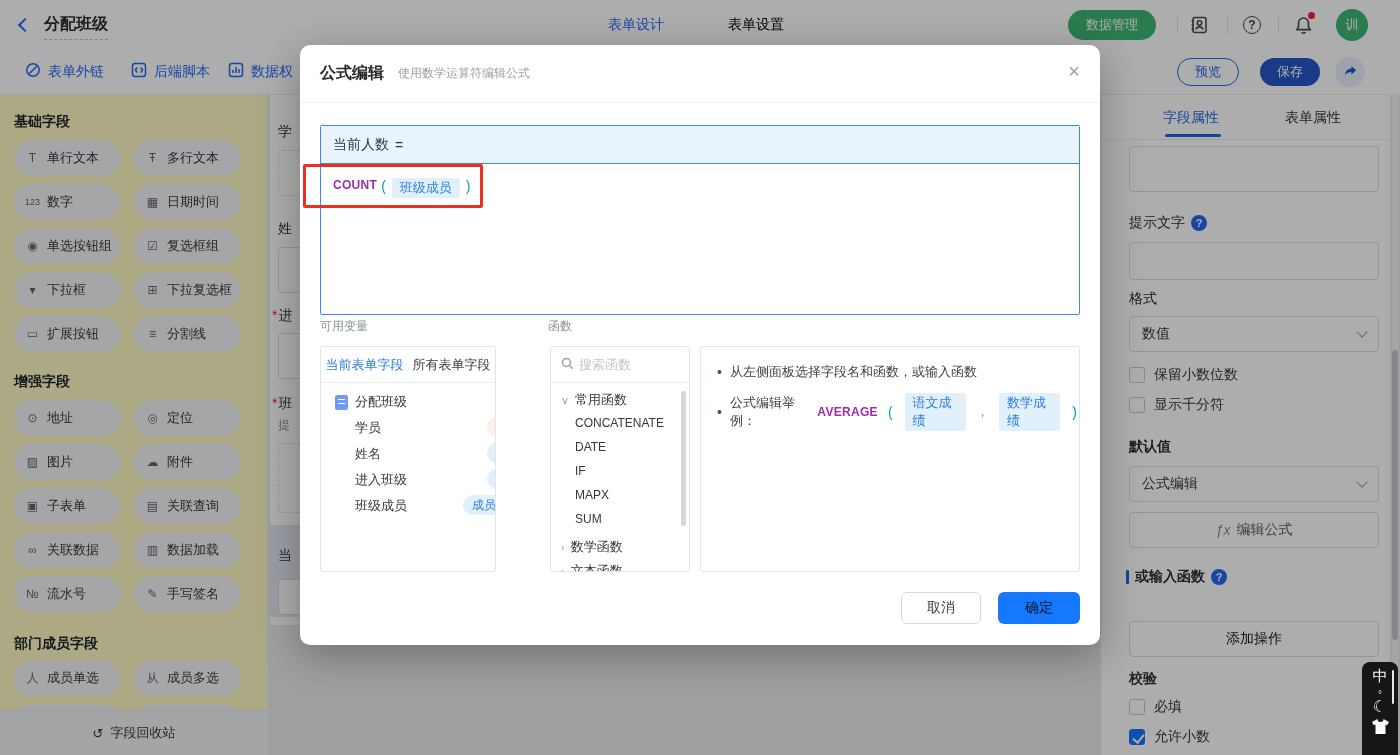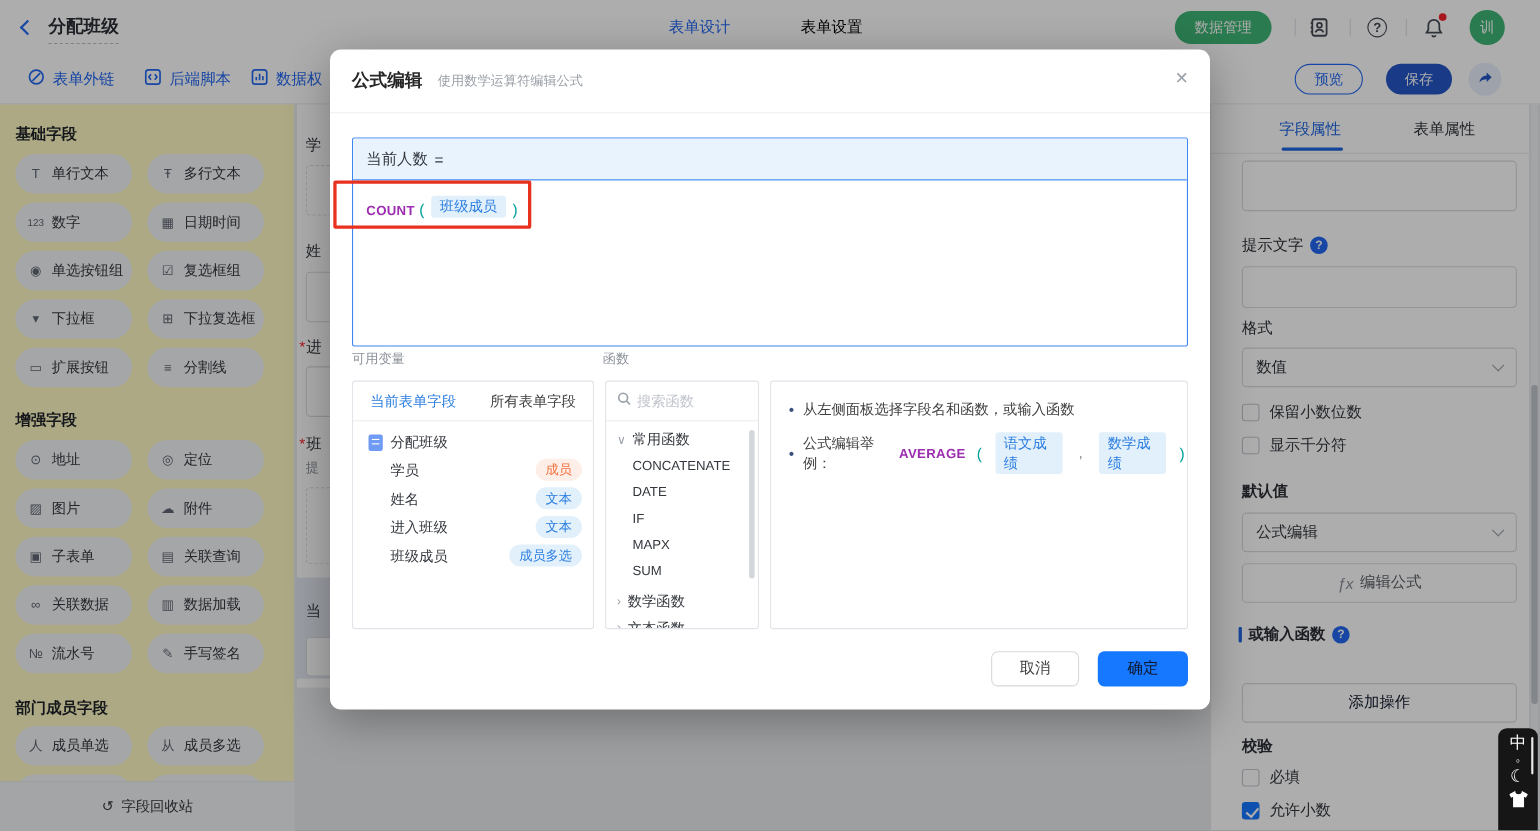--- a/index.html
+++ b/index.html
@@ -72,21 +72,21 @@
 
   
   .overlay{position:absolute;left:0;top:0;width:1400px;height:755px;background:rgba(0,0,0,0.32);z-index:10}
   .modal{position:absolute;left:300px;top:45px;width:800px;height:600px;background:#fff;border-radius:10px;box-shadow:0 10px 40px rgba(0,0,0,.3);z-index:20}
   .mhead{position:absolute;left:0;top:0;width:800px;height:58px;border-bottom:1px solid #f0f0f0;display:flex;align-items:center;padding:0 20px;gap:14px}
   .mtitle{font-size:16px;font-weight:bold;color:#262626}
   .msub{font-size:12px;color:#9aa0a8}
   .mclose{position:absolute;right:20px;top:16px;font-size:20px;color:#9aa0a8;cursor:pointer;line-height:1}
   .editor{position:absolute;left:20px;top:80px;width:760px;height:190px;border:1px solid #3e86f0;border-radius:2px;background:#fff;overflow:hidden}
   .edhead{height:38px;background:#e9f3fe;border-bottom:1px solid #3e86f0;display:flex;align-items:center;padding:0 12px;font-size:14px;color:#33373d;gap:6px}
-  .edbody{padding:14px 12px;display:flex;align-items:flex-end;gap:2px;font-size:14px}
+  .edbody{padding:14px 12px;display:flex;align-items:flex-start;gap:2px;font-size:14px}
   .fname{color:var(--purple-function);font-size:12px;font-weight:bold;letter-spacing:.3px}
   .paren{color:var(--teal-paren);font-size:14px;padding:0 2px}
   .chip{background:var(--tag-blue-bg);color:var(--tag-blue);font-size:13px;border-radius:3px;padding:1px 8px;margin:0 2px}
   .mseclab{position:absolute;font-size:12px;color:#8a9099}
   .panel{position:absolute;border:1px solid #e2e4e9;border-radius:3px;background:#fff;overflow:hidden}
   .vtabs{height:36px;border-bottom:1px solid #ededed;display:flex;align-items:center;justify-content:space-around;font-size:13px}
   .vtab{cursor:pointer;color:#404040}
   .vtab.active{color:var(--tag-blue)}
   .vrow{position:absolute;left:14px;display:flex;align-items:center;font-size:13px;color:#33373d}
   .docicon{width:13px;height:15px;background:#6f9bf5;border-radius:2px;margin-right:7px;position:relative;flex:none}
@@ -382,21 +382,21 @@
         <span class="fname">COUNT</span>
           <span class="paren">(</span>
           <span class="chip">班级成员</span>
           <span class="paren">)</span>
       </div>
     </div>
 
     <div class="mseclab" style="left:20px;top:273px">可用变量</div>
     <div class="mseclab" style="left:248px;top:273px">函数</div>
 
-    <div class="panel" style="left:20px;top:301px;width:220px;height:226px">
+    <div class="panel" style="left:20px;top:301px;width:176px;height:226px">
       <div class="vtabs">
         <span class="vtab active">当前表单字段</span>
         <span class="vtab">所有表单字段</span>
       </div>
       <div class="vrow" style="top:46px">
         <span class="docicon"></span>
         <span>分配班级</span>
       </div>
       <div class="vrow" style="top:72px">
           <span class="vname">学员</span>

